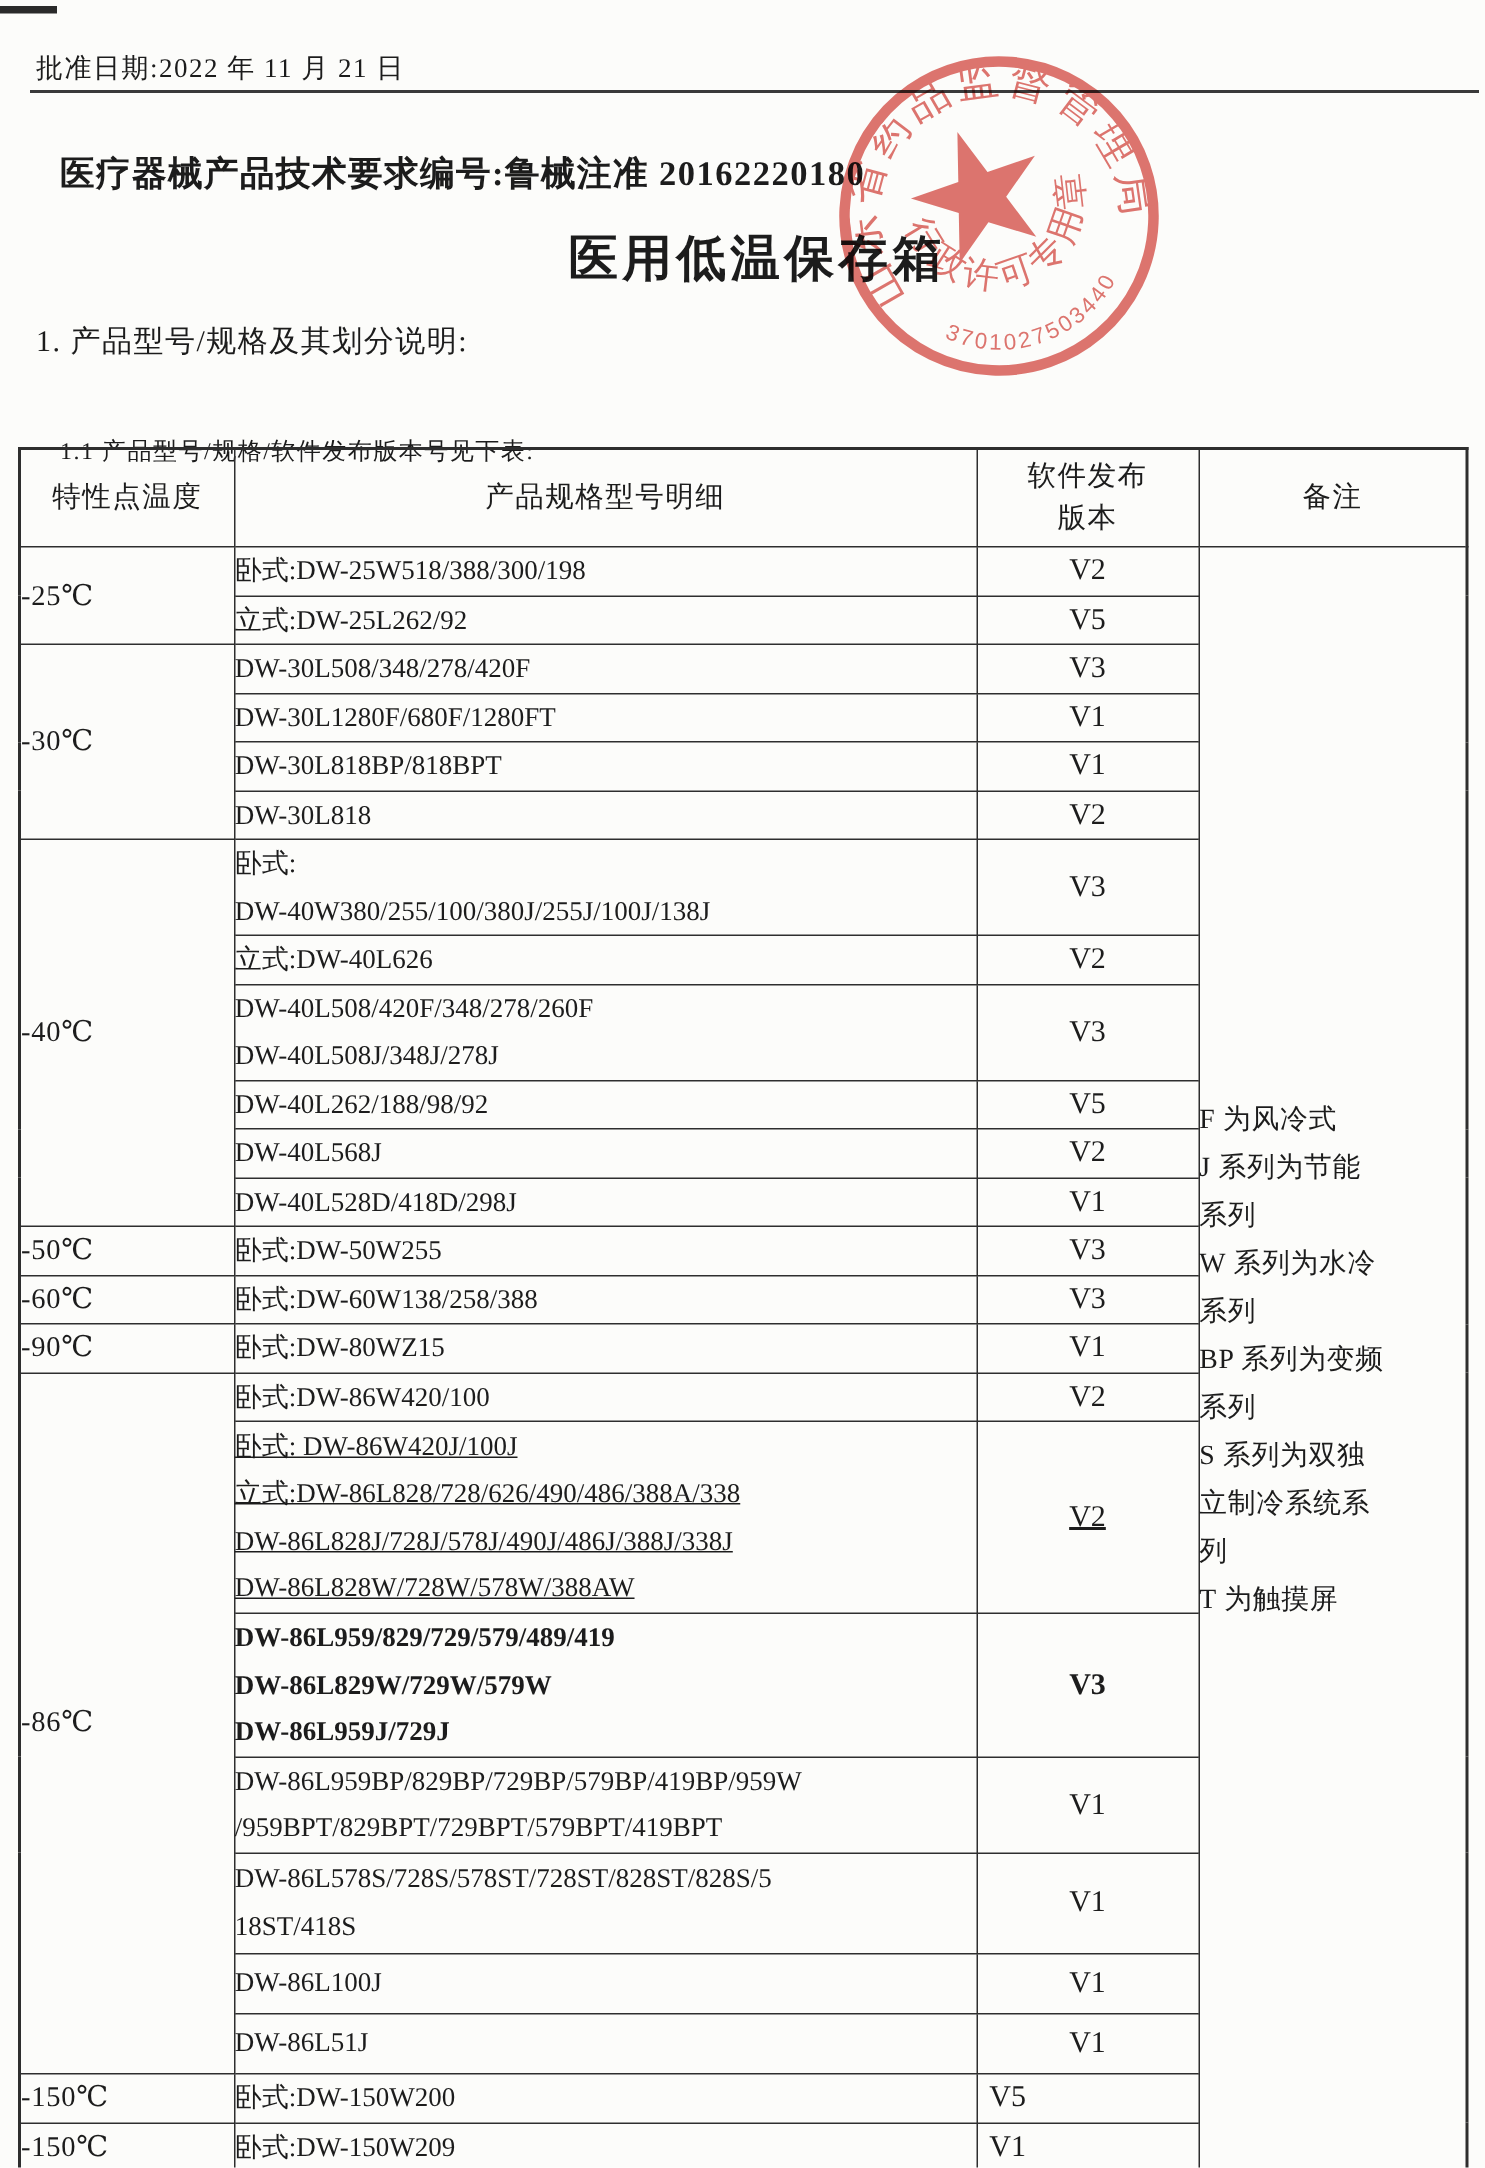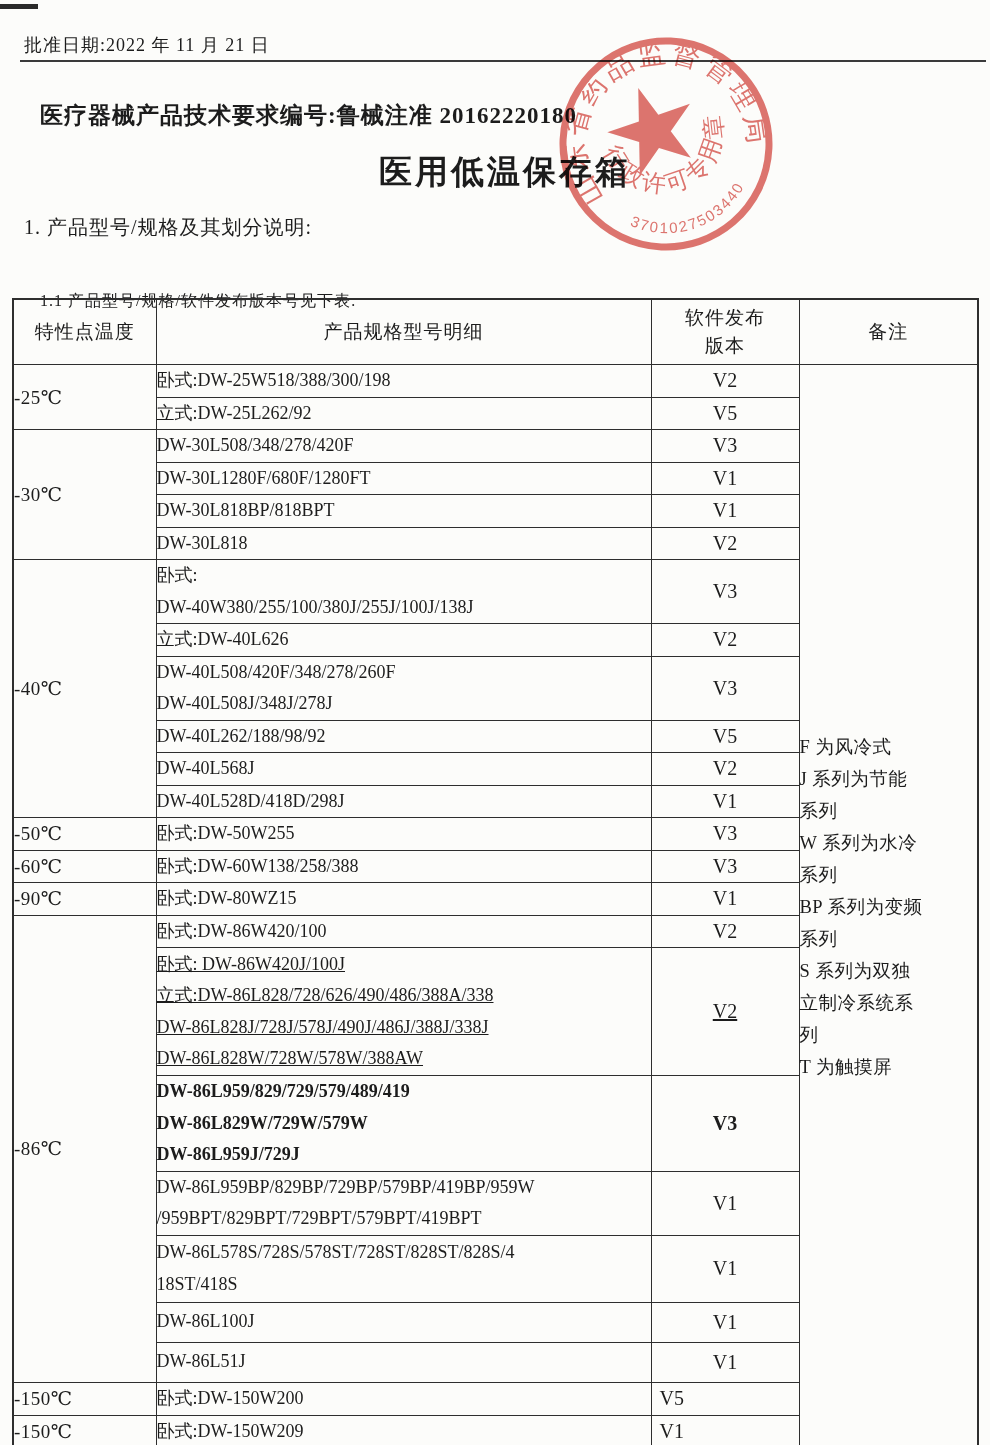--- a/index.html
+++ b/index.html
@@ -177,21 +177,21 @@
 DW-86L829W/729W/579W
 DW-86L959J/729J</td>
         <td class="version-cell">V3</td>
       </tr>
       <tr style="height: 63px;">
         <td class="model-cell">DW-86L959BP/829BP/729BP/579BP/419BP/959W
 /959BPT/829BPT/729BPT/579BPT/419BPT</td>
         <td class="version-cell">V1</td>
       </tr>
       <tr style="height: 67px;">
-        <td class="model-cell">DW-86L578S/728S/578ST/728ST/828ST/828S/4
+        <td class="model-cell">DW-86L578S/728S/578ST/728ST/828ST/828S/5
 18ST/418S</td>
         <td class="version-cell">V1</td>
       </tr>
       <tr style="height: 40px;">
         <td class="model-cell">DW-86L100J</td>
         <td class="version-cell">V1</td>
       </tr>
       <tr style="height: 40px;">
         <td class="model-cell">DW-86L51J</td>
         <td class="version-cell">V1</td>

